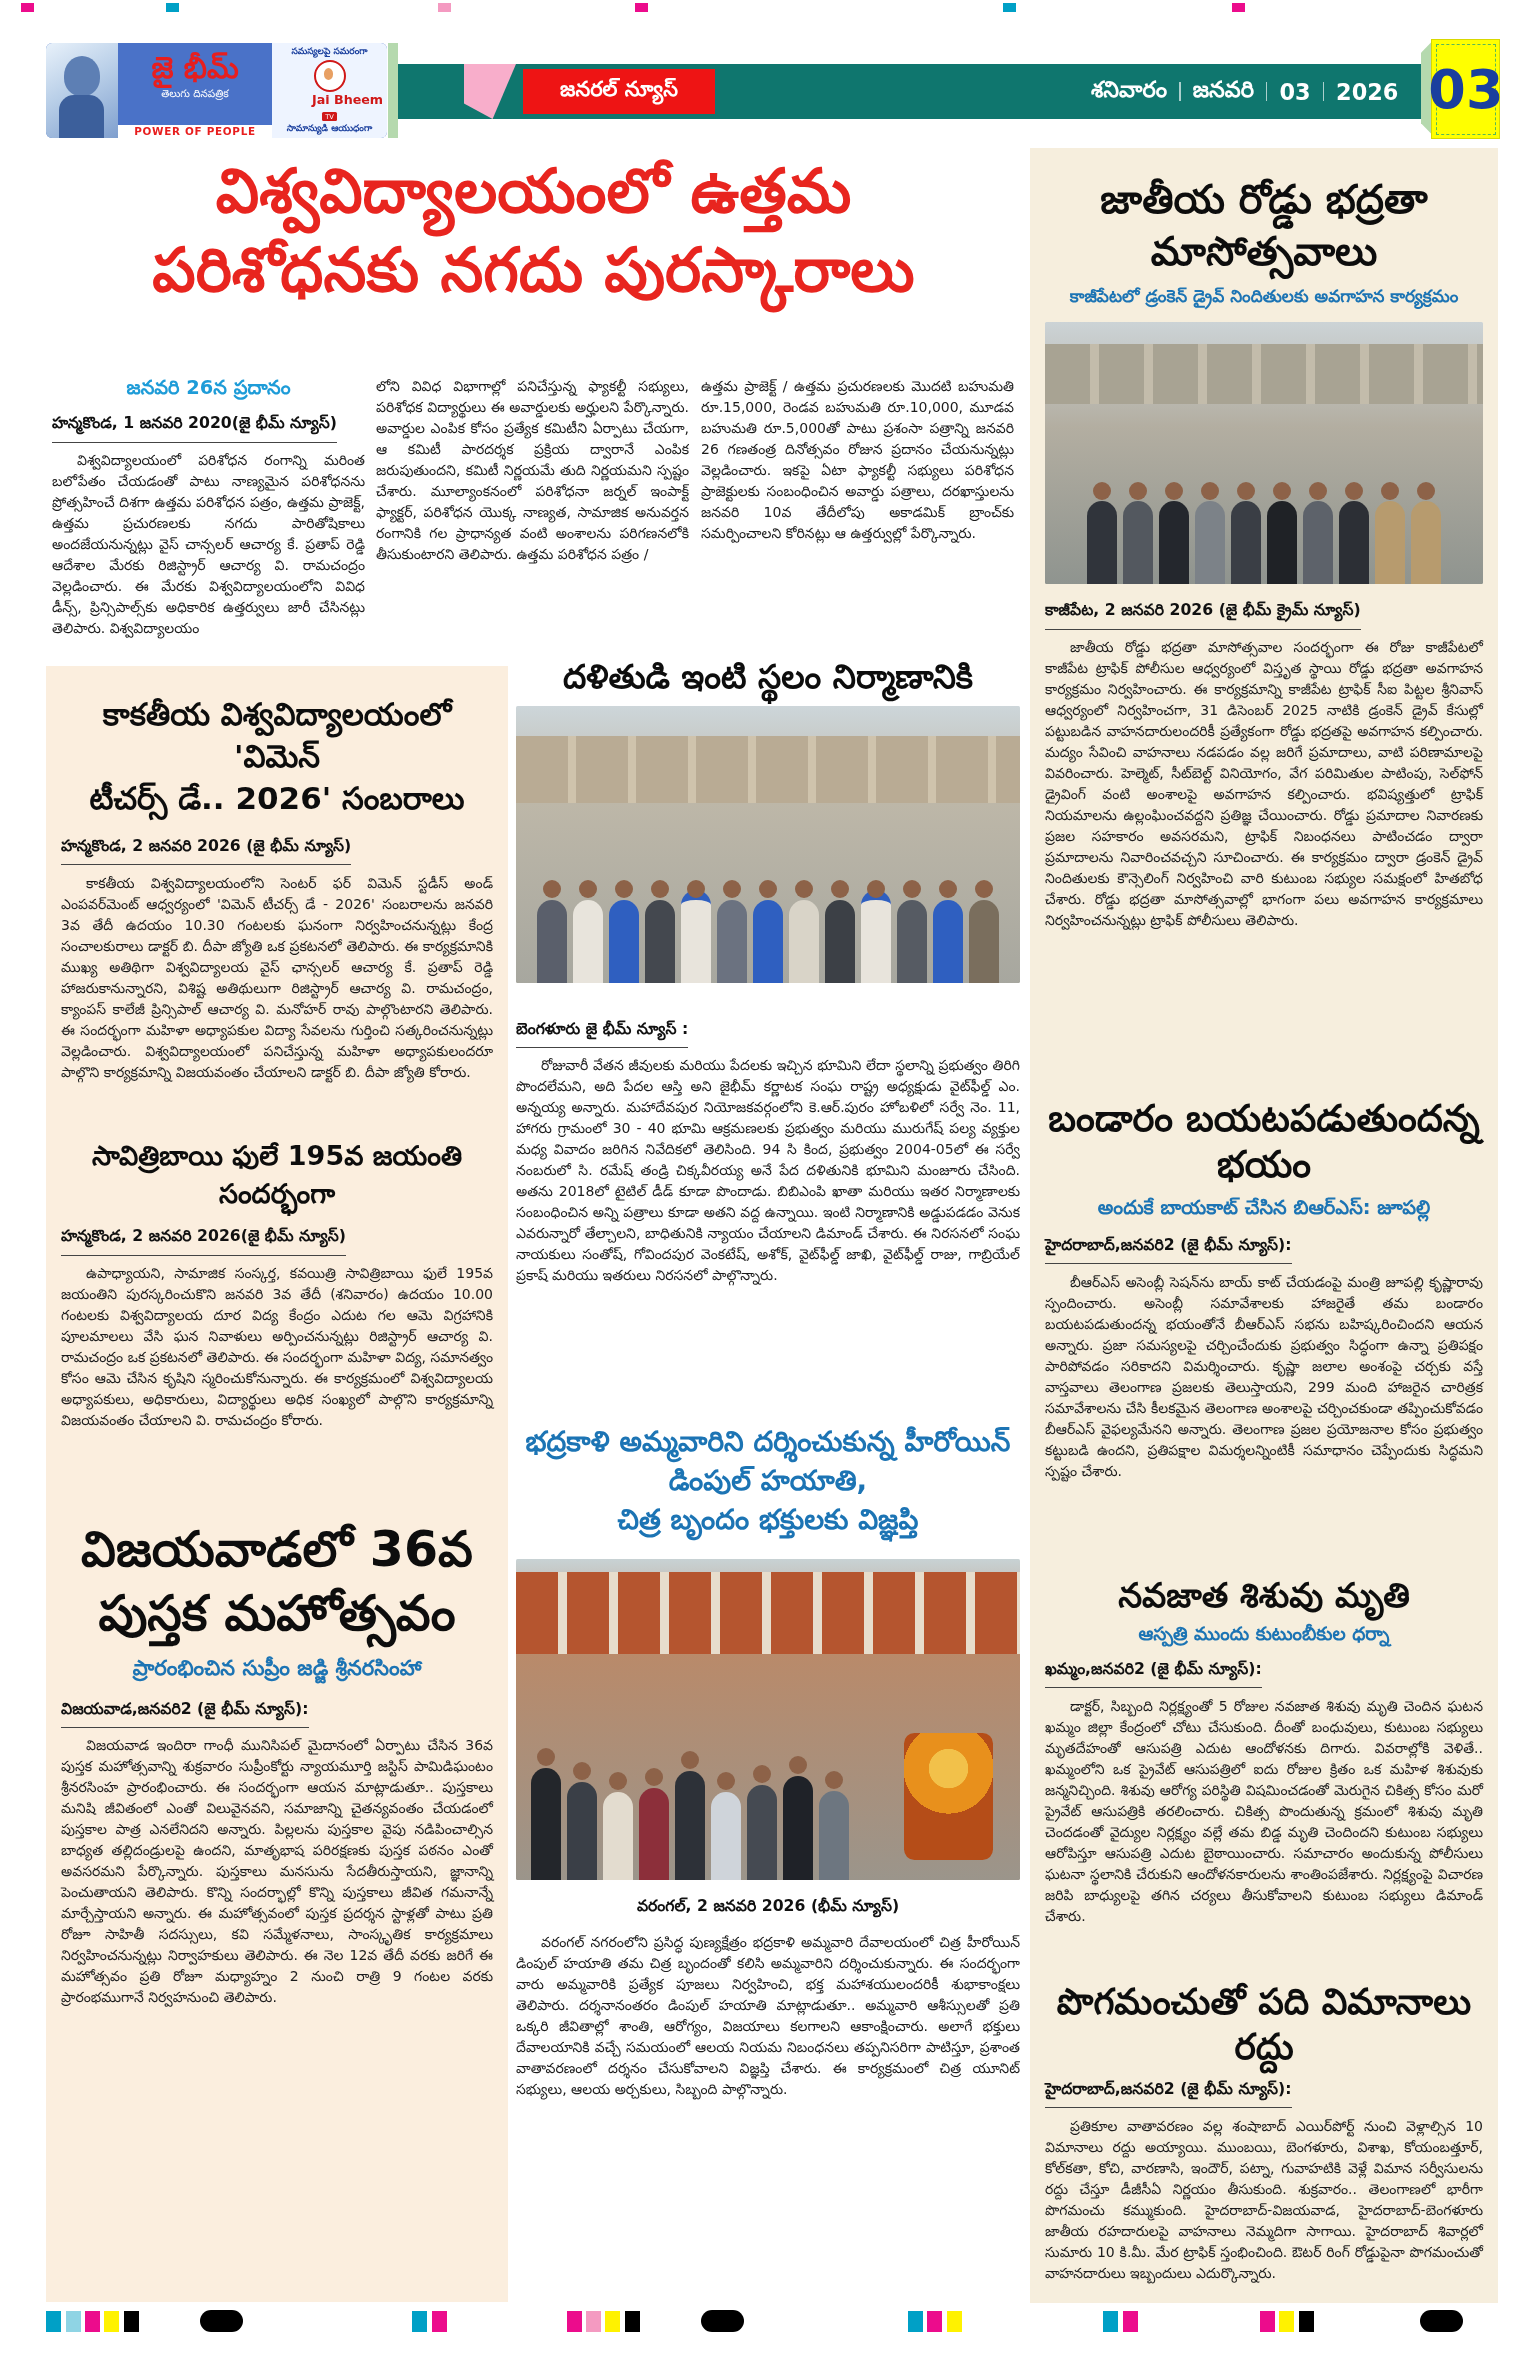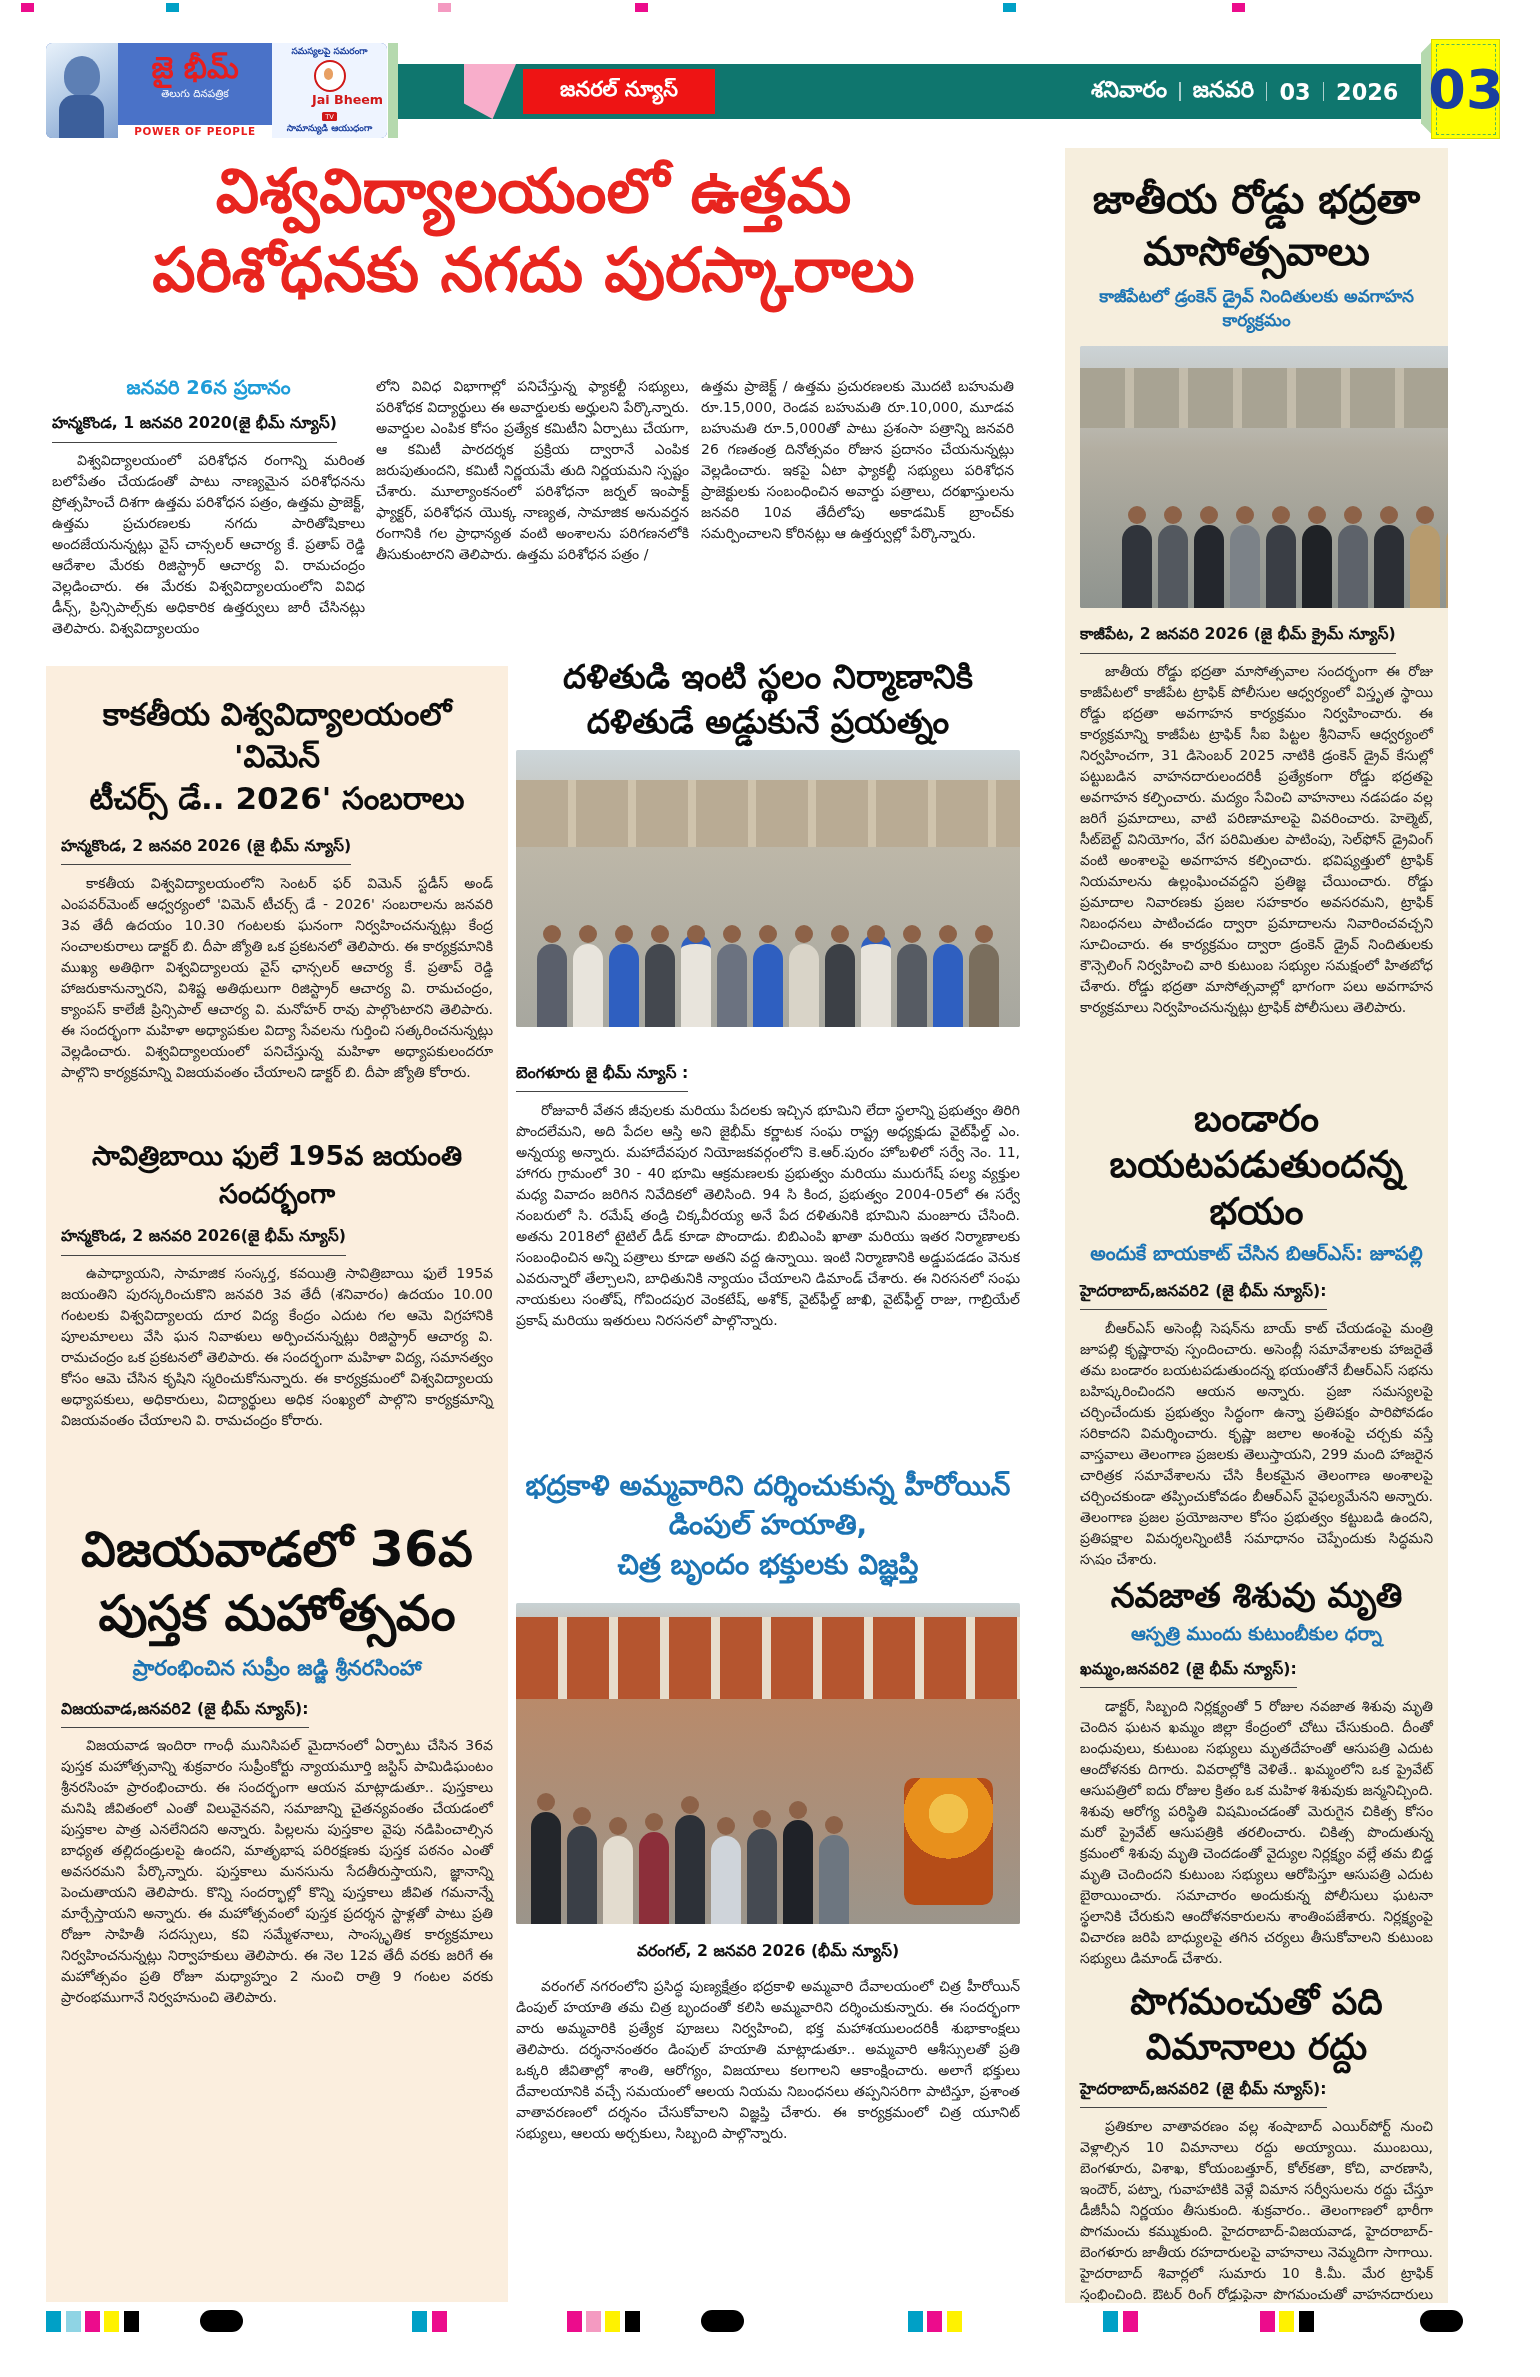--- a/index.html
+++ b/index.html
@@ -56,21 +56,21 @@
             font-size:61px;line-height:1.3;}
   .h-black{font-weight:bold;color:#0d0d0d;text-align:center;}
   .sub-blue{color:#1c74b4;font-weight:bold;text-align:center;}
   .kicker{color:#1e9cd8;font-weight:bold;font-size:19.4px;text-align:center;}
   .dateline{font-weight:bold;font-size:15.7px;color:#111;display:inline-block;
             border-bottom:1.5px solid #444;padding-bottom:5.2px;}
   .dateline.noline{border-bottom:none;}
   .body-txt{font-size:14px;line-height:1.5;text-align:justify;color:#1c1c1c;}
   .body-txt p{margin:0;text-indent:25px;}
   .panel-left{left:46px;top:666px;width:462px;height:1636px;background:#fbeede;}
-  .panel-right{left:1030px;top:148px;width:383px;height:2155px;background:#f6eedd;margin-left:35px;}
+  .panel-right{left:1030px;top:148px;width:468px;height:2155px;background:#f6eedd;}
   .sect{overflow:hidden;padding:0 15px;box-sizing:border-box;}
 
   
   .photo{position:relative;overflow:hidden;border-radius:1.5px;}
   .crowd{position:absolute;left:0;bottom:0;width:100%;display:flex;align-items:flex-end;
          justify-content:center;gap:6px;}
   .person{width:30px;height:83px;border-radius:15px 15px 0 0;position:relative;flex:0 0 auto;}
   .person::before{content:"";position:absolute;top:-19.4px;left:6px;width:18px;height:18px;border-radius:50%;background:#8d6248;}
   .photo .strip{position:absolute;left:0;width:100%;}
 </style>
@@ -188,21 +188,20 @@
       <div class="body-txt" style="margin-top:7.5px;">
         <p>విజయవాడ ఇందిరా గాంధీ మునిసిపల్ మైదానంలో ఏర్పాటు చేసిన 36వ పుస్తక మహోత్సవాన్ని శుక్రవారం సుప్రీంకోర్టు న్యాయమూర్తి జస్టిస్ పామిడిఘంటం శ్రీనరసింహ ప్రారంభించారు. ఈ సందర్భంగా ఆయన మాట్లాడుతూ.. పుస్తకాలు మనిషి జీవితంలో ఎంతో విలువైనవని, సమాజాన్ని చైతన్యవంతం చేయడంలో పుస్తకాల పాత్ర ఎనలేనిదని అన్నారు. పిల్లలను పుస్తకాల వైపు నడిపించాల్సిన బాధ్యత తల్లిదండ్రులపై ఉందని, మాతృభాష పరిరక్షణకు పుస్తక పఠనం ఎంతో అవసరమని పేర్కొన్నారు. పుస్తకాలు మనసును సేదతీరుస్తాయని, జ్ఞానాన్ని పెంచుతాయని తెలిపారు. కొన్ని సందర్భాల్లో కొన్ని పుస్తకాలు జీవిత గమనాన్నే మార్చేస్తాయని అన్నారు. ఈ మహోత్సవంలో పుస్తక ప్రదర్శన స్టాళ్లతో పాటు ప్రతి రోజూ సాహితీ సదస్సులు, కవి సమ్మేళనాలు, సాంస్కృతిక కార్యక్రమాలు నిర్వహించనున్నట్లు నిర్వాహకులు తెలిపారు. ఈ నెల 12వ తేదీ వరకు జరిగే ఈ మహోత్సవం ప్రతి రోజూ మధ్యాహ్నం 2 నుంచి రాత్రి 9 గంటల వరకు ప్రారంభముగానే నిర్వహనుంచి తెలిపారు.</p>
       </div>
     </div>
   </div>
 
   <div class="abs" style="left:516px;top:655px;width:504px;height:1648px;overflow:hidden;">
 
     <div class="h-black" style="font-size:33px;line-height:1.35;">
       <div>దళితుడి ఇంటి స్థలం నిర్మాణానికి</div>
-      <div>దళితుడే అడ్డుకునే ప్రయత్నం</div>
     </div>
 
     <div class="photo" style="width:504px;height:277px;margin-top:6px;background:linear-gradient(#cdd6da 0%,#bdb7a8 35%,#a7a79f 100%);">
       <div class="strip" style="top:30px;height:67px;background:repeating-linear-gradient(90deg,#b9ab94 0 52px,#cfc3ac 52px 60px);"></div>
       <div class="crowd">
         <div class="person" style="background:#5a5f6b;"></div>
         <div class="person" style="background:#e8e4dc;"></div>
         <div class="person" style="background:#2f5fc0;"></div>
         <div class="person" style="background:#44484f;"></div>
         <div class="person" style="background:#e8e4dc;border-top:10.4px solid #2f5fc0;"></div>

